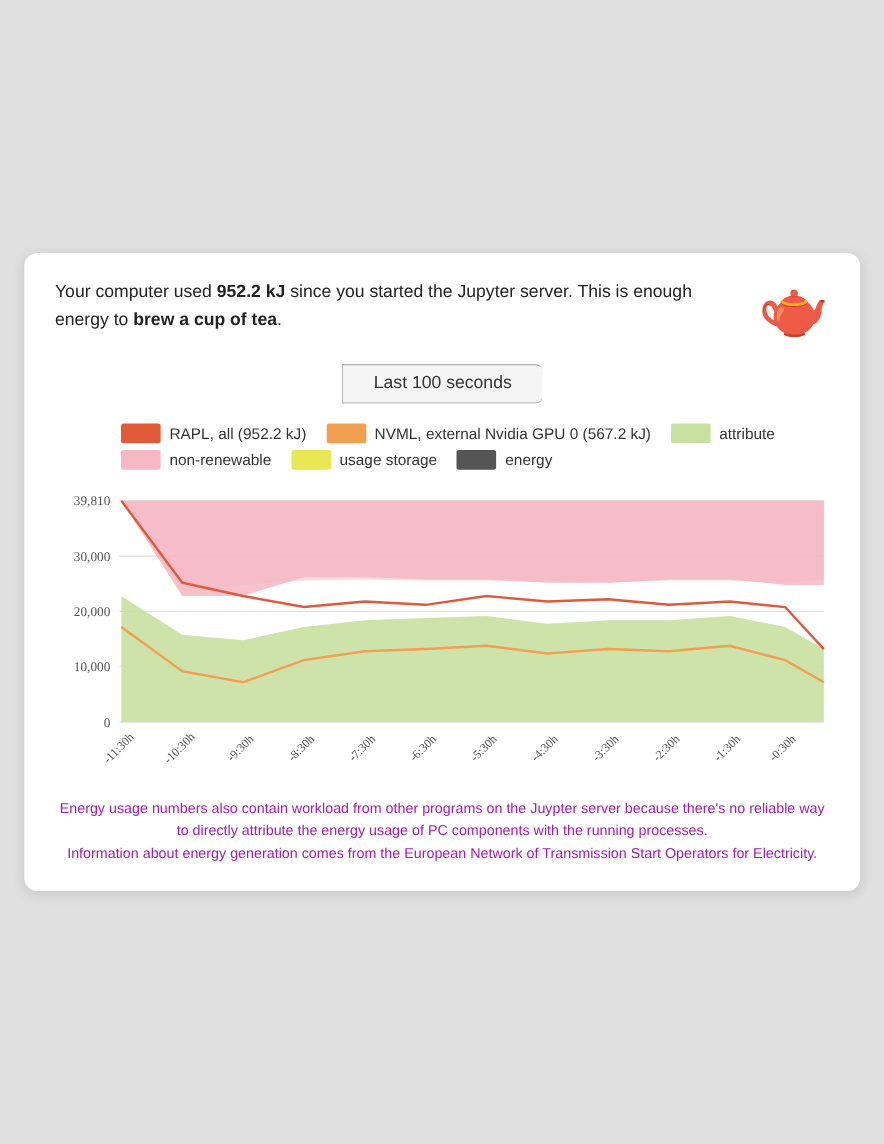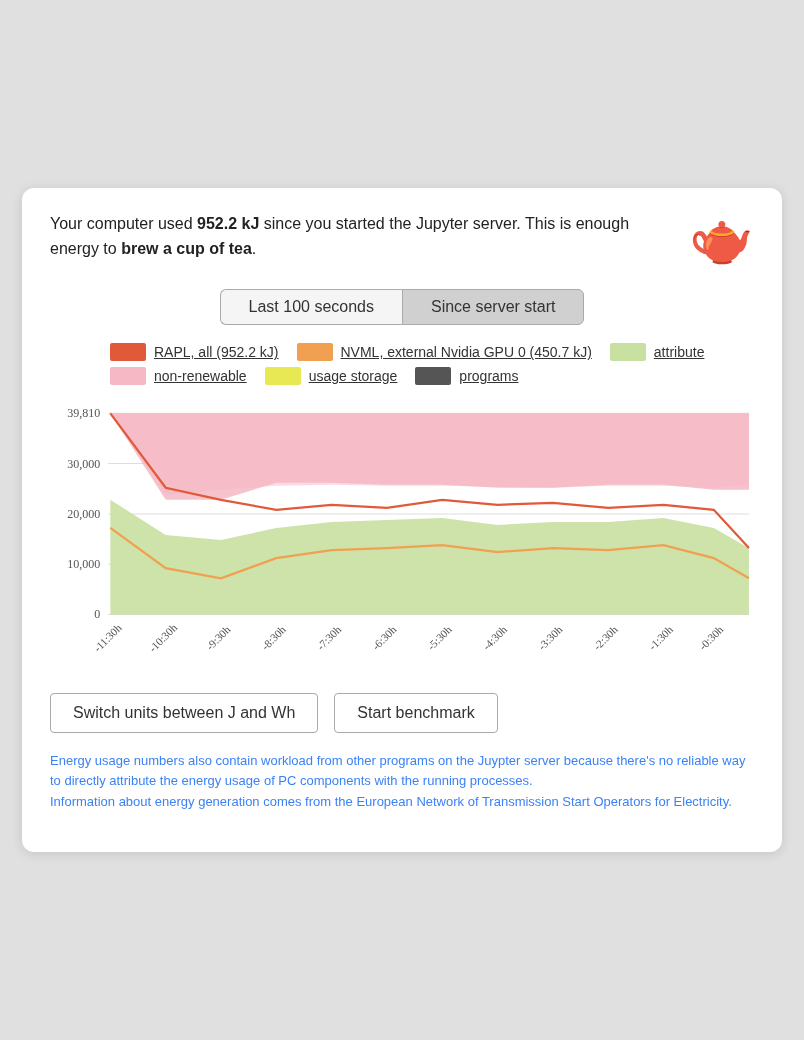--- a/index.html
+++ b/index.html
@@ -8,21 +8,21 @@
       display: flex;
       justify-content: center;
       align-items: center;
       min-height: 100vh;
       font-family: -apple-system, BlinkMacSystemFont, 'Segoe UI', Arial, sans-serif;
     }
     .card {
       background: #fff;
       border-radius: 12px;
       width: 760px;
-      padding: 24px 28px 40px 28px;
+      padding: 24px 28px 24px 28px;
       box-shadow: 0 2px 12px rgba(0,0,0,0.12);
     }
     .header-row {
       display: flex;
       align-items: flex-start;
       justify-content: space-between;
       margin-bottom: 20px;
     }
     .header-text {
       font-size: 16px;
@@ -63,21 +63,20 @@
       gap: 6px 18px;
       margin-bottom: 10px;
       padding-left: 60px;
     }
     .legend-item {
       display: flex;
       align-items: center;
       gap: 8px;
       font-size: 14px;
       color: #333;
-      text-decoration: underline;
     }
     .legend-swatch {
       width: 36px;
       height: 18px;
       border-radius: 2px;
       flex-shrink: 0;
     }
     .chart-container {
       position: relative;
       width: 100%;
@@ -99,64 +98,64 @@
       border: 1px solid #aaa;
       background: #fff;
       padding: 10px 22px;
       font-size: 16px;
       cursor: pointer;
       border-radius: 4px;
       color: #333;
     }
     .footer-text {
       font-size: 13px;
-      color: #3b82f6;
+      color: #a21caf;
       line-height: 1.55;
+      text-align: center;
     }
   </style>
 </head>
 <body>
 
 <div class="card">
   <div class="header-row">
     <div class="header-text">
       Your computer used <strong>952.2 kJ</strong> since you started the Jupyter server. This is enough energy to <strong>brew a cup of tea</strong>.
     </div>
     <div class="teapot-icon">🫖</div>
   </div>
 
   <div class="tabs-row">
     <button class="tab-btn">Last 100 seconds</button>
-    <button class="tab-btn active">Since server start</button>
   </div>
 
   <div class="legend">
     <div class="legend-item">
       <div class="legend-swatch" style="background:#e05a3a;"></div>
       <span>RAPL, all (952.2 kJ)</span>
     </div>
     <div class="legend-item">
       <div class="legend-swatch" style="background:#f0a050;"></div>
-      <span>NVML, external Nvidia GPU 0 (450.7 kJ)</span>
+      <span>NVML, external Nvidia GPU 0 (567.2 kJ)</span>
     </div>
     <div class="legend-item">
       <div class="legend-swatch" style="background:#c8e0a0;"></div>
       <span>attribute</span>
     </div>
     <div class="legend-item">
       <div class="legend-swatch" style="background:#f5b8c4;"></div>
       <span>non-renewable</span>
     </div>
     <div class="legend-item">
       <div class="legend-swatch" style="background:#e8e855;"></div>
       <span>usage storage</span>
     </div>
     <div class="legend-item">
       <div class="legend-swatch" style="background:#555555;"></div>
-      <span>programs</span>
+      <span>energy</span>
     </div>
   </div>
 
   <div class="chart-container">
     <svg class="chart-svg" viewBox="0 0 700 270">
 
       <text x="50" y="18" text-anchor="end" font-size="12" fill="#555">39,810</text>
       <text x="50" y="68" text-anchor="end" font-size="12" fill="#555">30,000</text>
       <text x="50" y="118" text-anchor="end" font-size="12" fill="#555">20,000</text>
       <text x="50" y="168" text-anchor="end" font-size="12" fill="#555">10,000</text>
@@ -198,23 +197,19 @@
       <text x="335" y="240" text-anchor="middle" font-size="11" fill="#555" transform="rotate(-45,335,240)">-6:30h</text>
       <text x="390" y="240" text-anchor="middle" font-size="11" fill="#555" transform="rotate(-45,390,240)">-5:30h</text>
       <text x="445" y="240" text-anchor="middle" font-size="11" fill="#555" transform="rotate(-45,445,240)">-4:30h</text>
       <text x="500" y="240" text-anchor="middle" font-size="11" fill="#555" transform="rotate(-45,500,240)">-3:30h</text>
       <text x="555" y="240" text-anchor="middle" font-size="11" fill="#555" transform="rotate(-45,555,240)">-2:30h</text>
       <text x="610" y="240" text-anchor="middle" font-size="11" fill="#555" transform="rotate(-45,610,240)">-1:30h</text>
       <text x="660" y="240" text-anchor="middle" font-size="11" fill="#555" transform="rotate(-45,660,240)">-0:30h</text>
     </svg>
   </div>
 
-  <div class="action-row">
-    <button class="action-btn">Switch units between J and Wh</button>
-    <button class="action-btn">Start benchmark</button>
-  </div>
 
   <div class="footer-text">
     <span>Energy usage numbers also contain workload from other programs on the Juypter server because there's no reliable way to directly attribute the energy usage of PC components with the running processes.</span>
     <br>
     <span>Information about energy generation comes from the European Network of Transmission Start Operators for Electricity.</span>
   </div>
 </div>
 
 </body></html>

